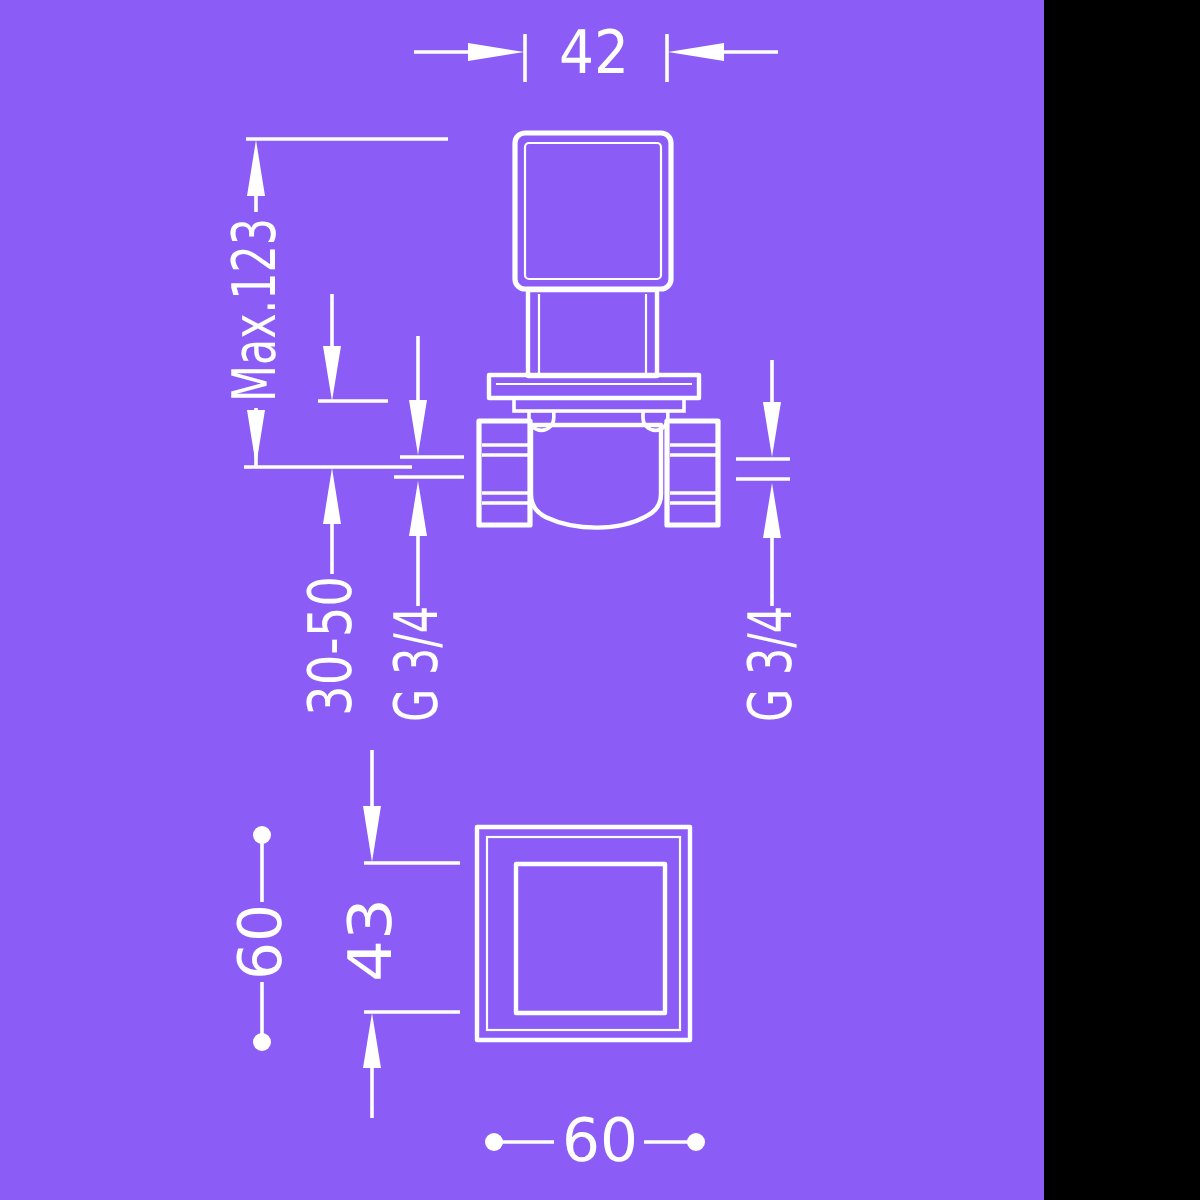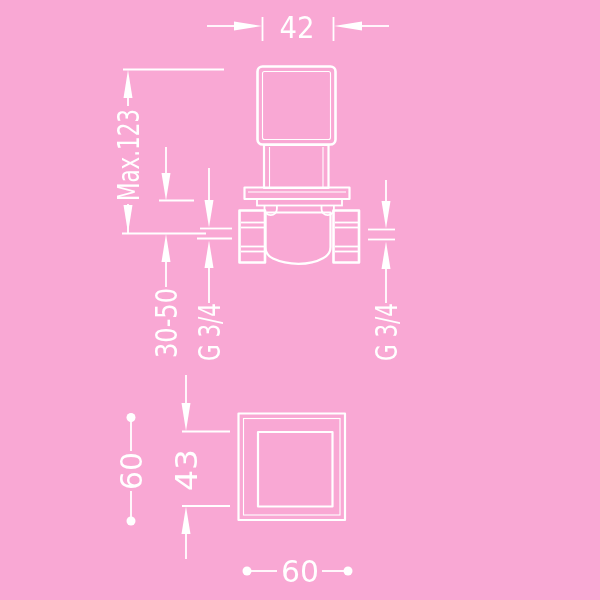--- a/index.html
+++ b/index.html
@@ -6,23 +6,23 @@
     margin: 0;
     padding: 0;
     background: #000;
     width: 600px;
     height: 600px;
     overflow: hidden;
     font-family: "DejaVu Sans", "Liberation Sans", sans-serif;
   }
   #stage {
     position: relative;
-    width: 600px;
+    width: 522px;
     height: 600px;
-    background: #f9a8d4;
+    background: #8b5cf6;
   }
   svg { display: block; }
   .ln   { stroke: #fff; stroke-width: 1.8; fill: none; stroke-linecap: butt; }
   .ln-thin { stroke: #fff; stroke-width: 1.1; fill: none; }
   .outline { stroke: #fff; stroke-width: 2.6; fill: none; stroke-linejoin: round; }
   .outline-mid { stroke: #fff; stroke-width: 2.2; fill: none; stroke-linejoin: round; }
   .arrow { fill: #fff; stroke: none; }
   .dot   { fill: #fff; stroke: none; }
   .dim-label {
     fill: #fff;

